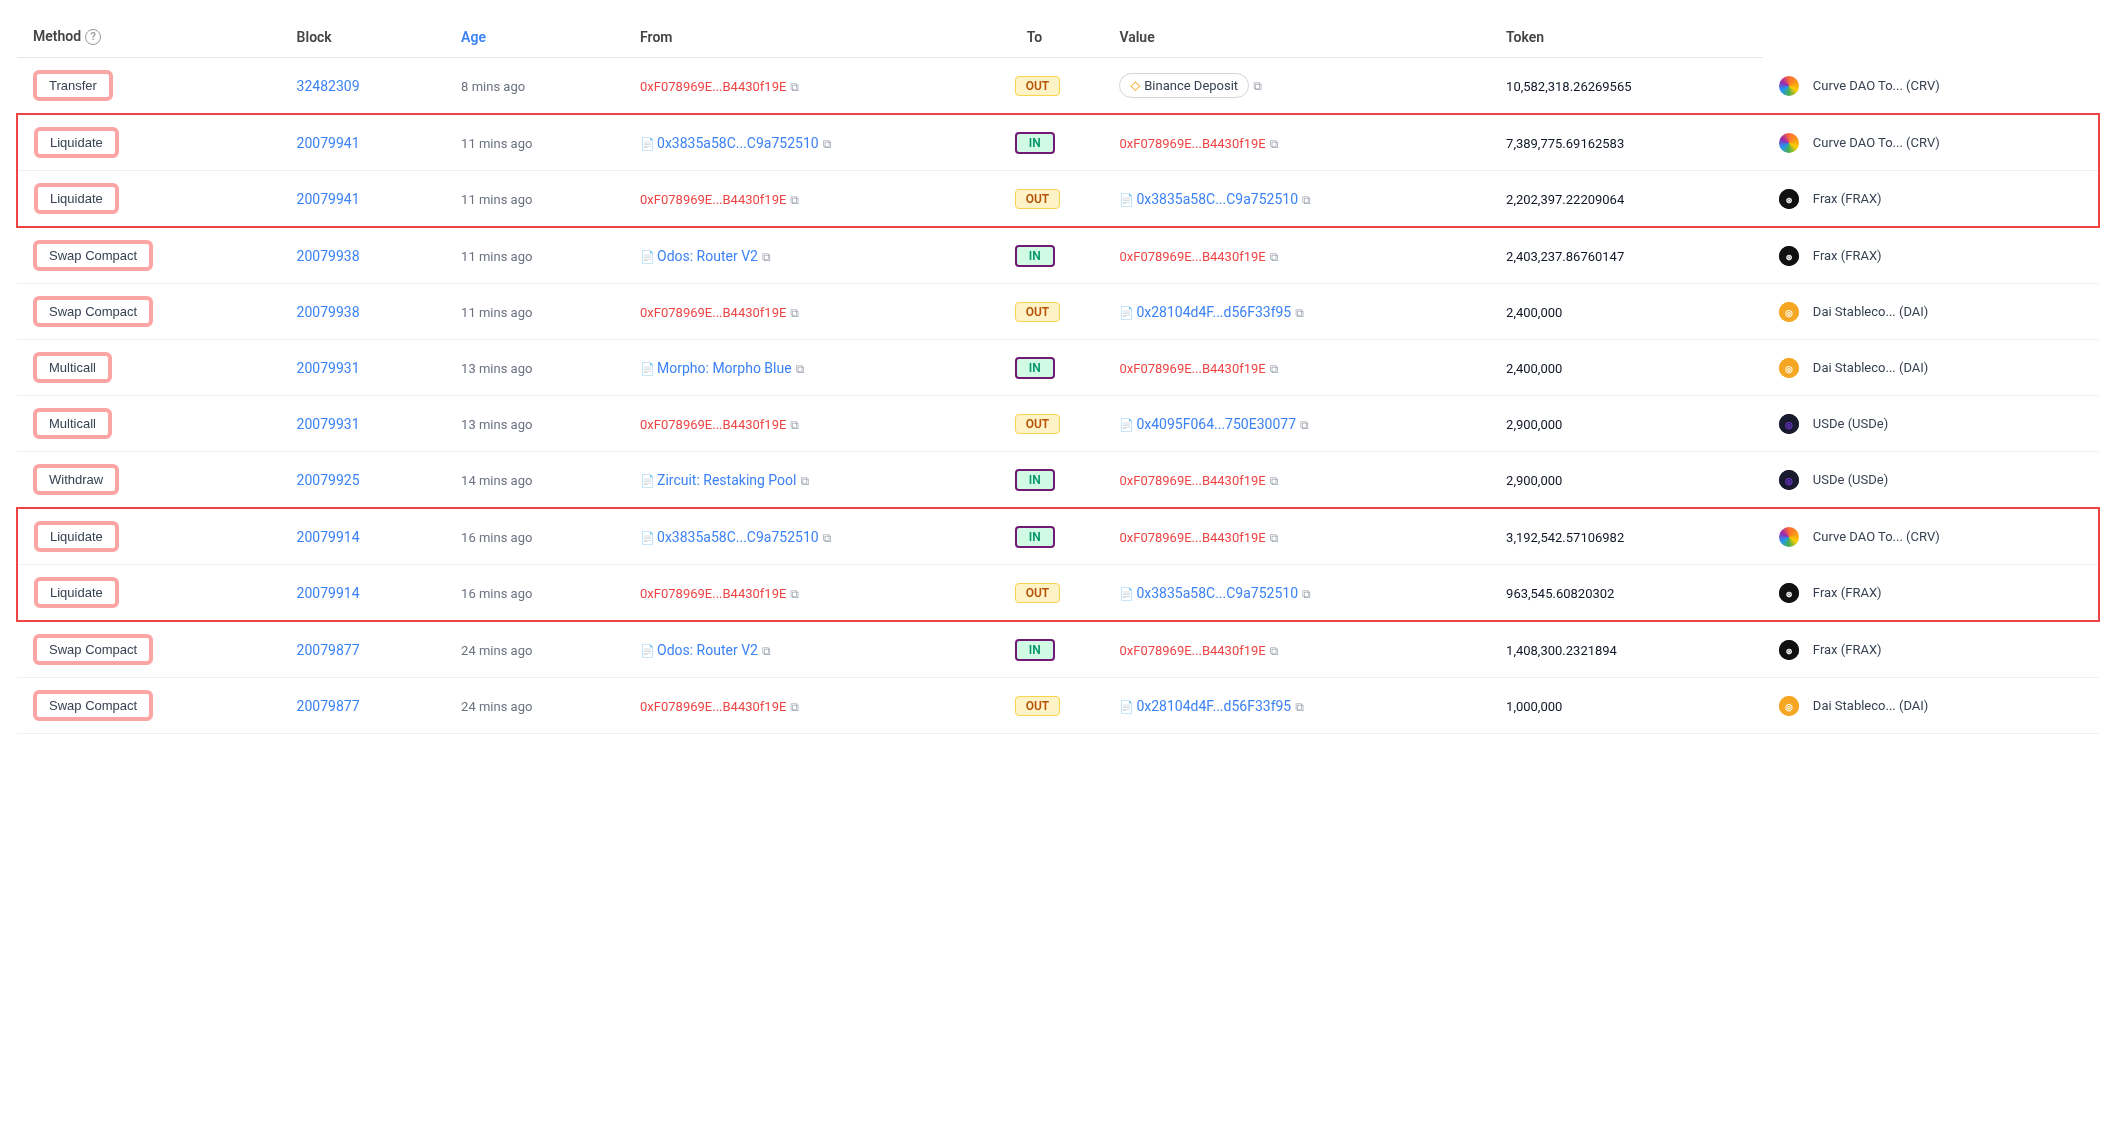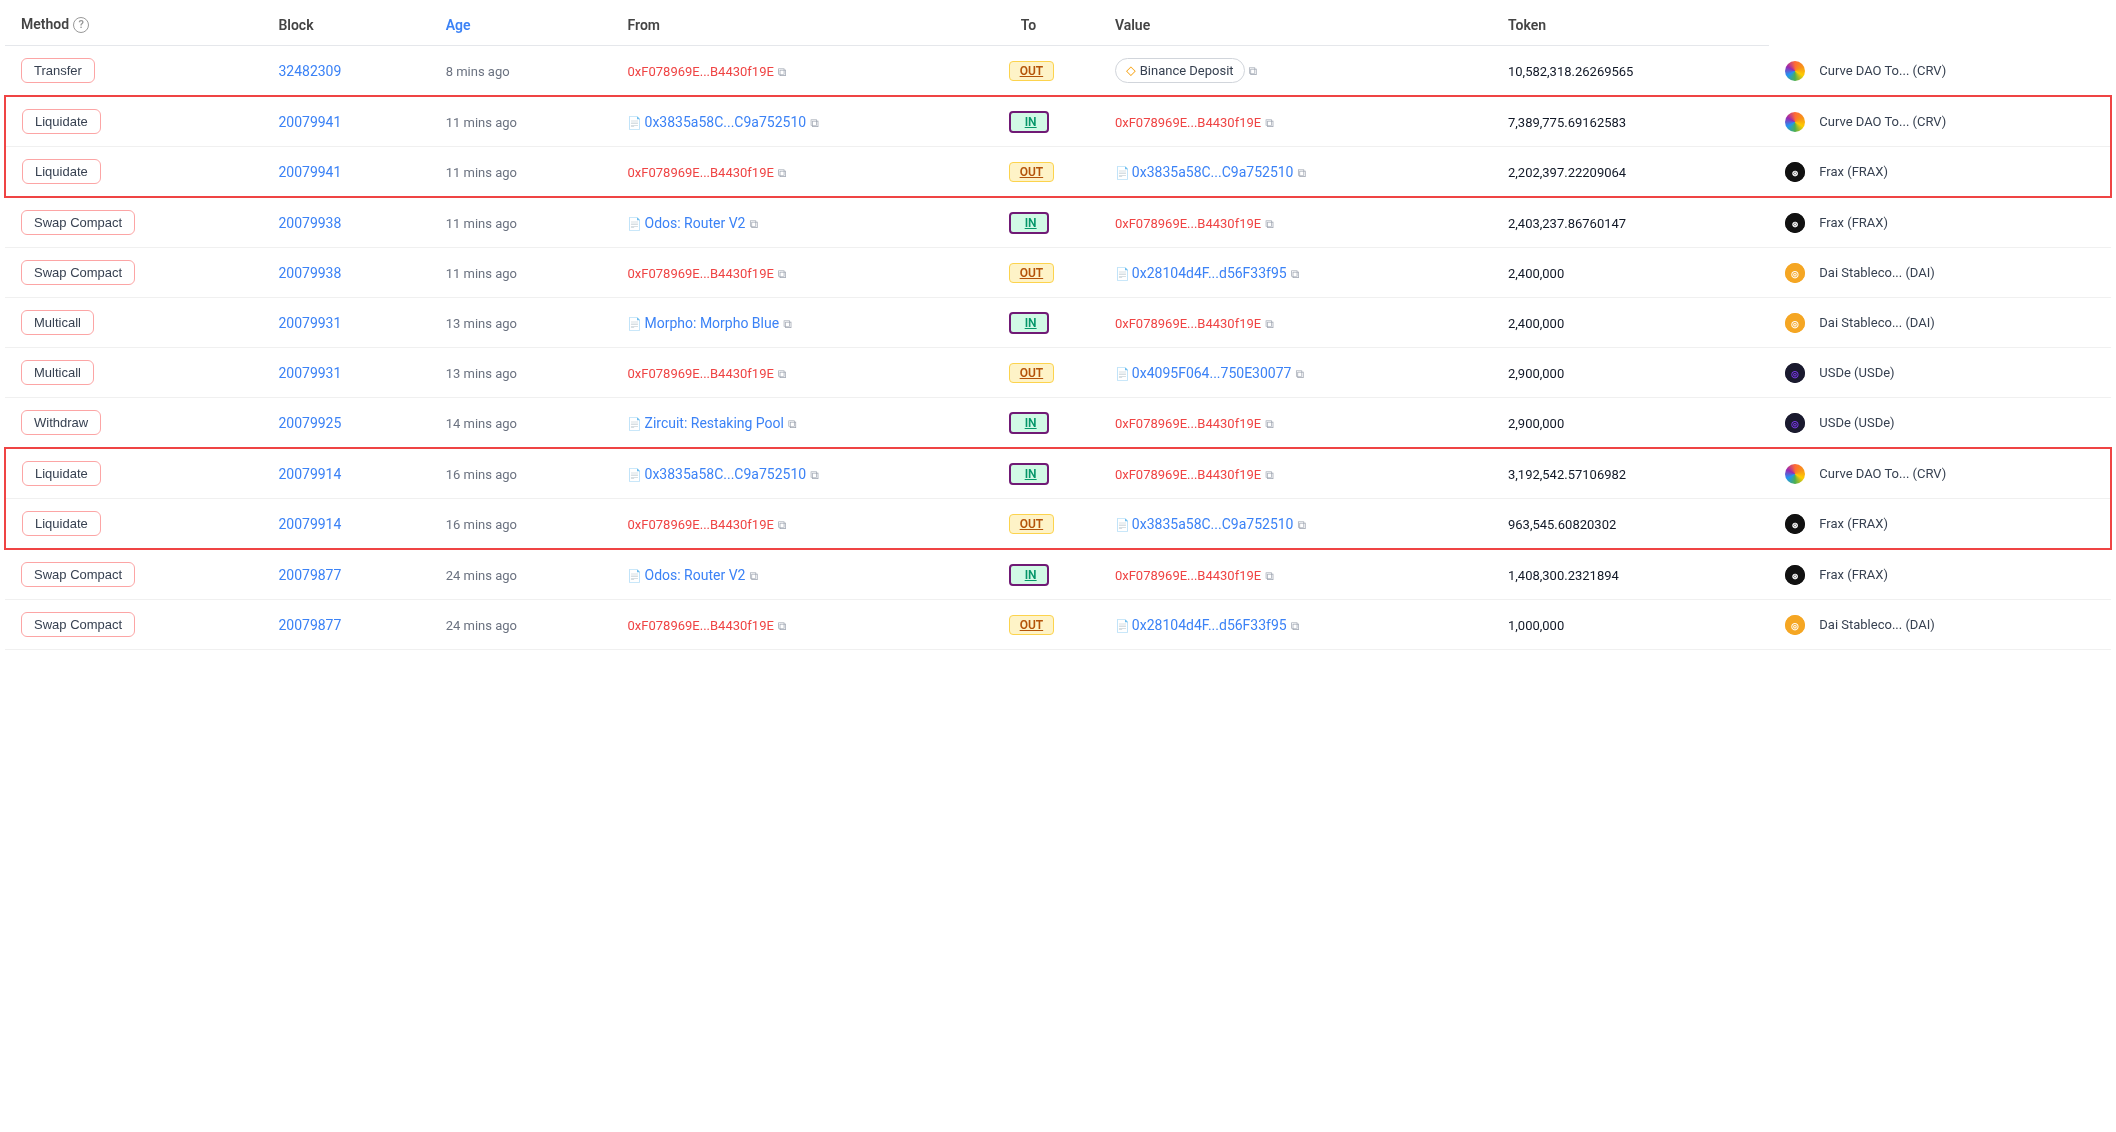--- a/index.html
+++ b/index.html
@@ -5,21 +5,21 @@
     * { box-sizing: border-box; margin: 0; padding: 0; }
     body {
       font-family: -apple-system, BlinkMacSystemFont, 'Segoe UI', Roboto, sans-serif;
       background: #fff;
       font-size: 14px;
       color: #222;
     }
     .table-container {
       width: 100%;
       overflow-x: auto;
-      padding: 4px;
+      padding: 16px;
     }
     table {
       width: 100%;
       border-collapse: collapse;
       min-width: 1400px;
     }
     thead th {
       padding: 12px 16px;
       text-align: left;
       font-weight: 600;
@@ -49,21 +49,21 @@
       border-bottom: 1px solid #f0f0f0;
     }
     td {
       padding: 12px 16px;
       vertical-align: middle;
       white-space: nowrap;
     }
     .method-btn {
       display: inline-block;
       padding: 4px 12px;
-      border: 1px solid #fca5a5;
+      border: 4px solid #fca5a5;
       border-radius: 6px;
       font-size: 13px;
       color: #374151;
       background: #fff;
       cursor: pointer;
     }
     .block-link {
       color: #3b82f6;
       text-decoration: none;
       font-size: 14px;
@@ -88,22 +88,21 @@
       cursor: pointer;
       font-size: 12px;
     }
     .badge {
       display: inline-block;
       padding: 2px 10px;
       border-radius: 4px;
       font-size: 12px;
       font-weight: 600;
       min-width: 40px;
-      text-align: right;
-      text-decoration: underline;
+      text-align: center;
     }
     .badge-in {
       background: #d1fae5;
       color: #059669;
       border: 2px solid #701a75;
     }
     .badge-out {
       background: #fef3c7;
       color: #b45309;
       border: 1px solid #fcd34d;

